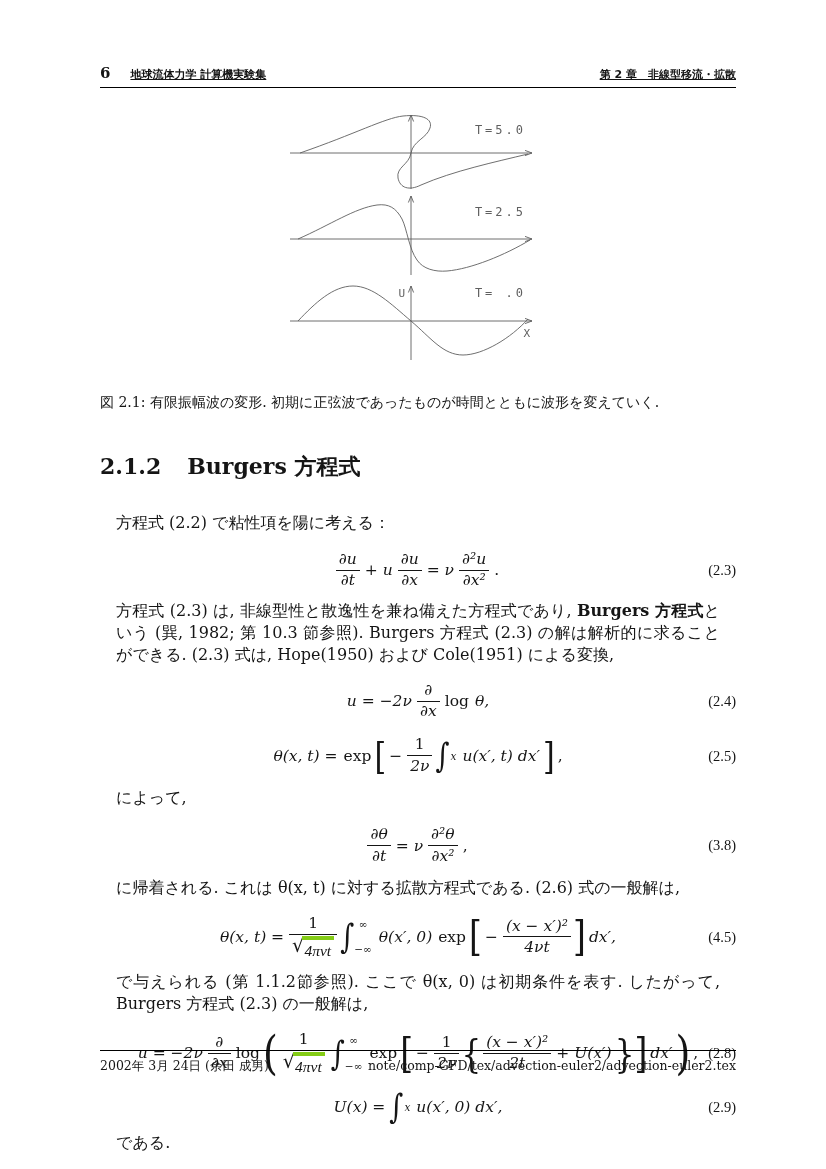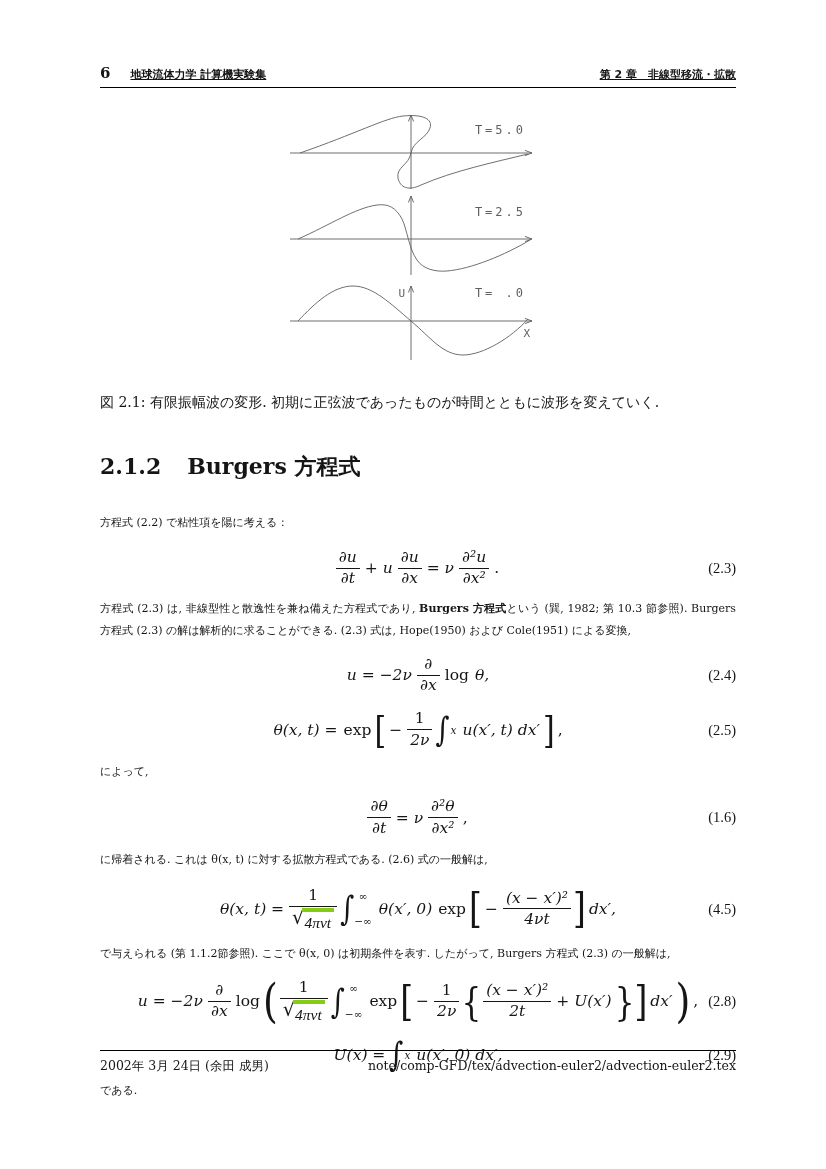--- a/index.html
+++ b/index.html
@@ -22,21 +22,21 @@
   .fig svg { display:block; }
   .fig text { font-family:"DejaVu Sans Mono","Liberation Mono",monospace; font-size:12px; letter-spacing:3px; fill:#5f5f5f; }
   .fig .small { font-size:11px; letter-spacing:0; }
   .caption { margin-top:26px; font-size:14px; }
 
   
   .sec { margin-top:40px; font-weight:bold; font-size:22px; }
   .sec .num { margin-right:26px; }
 
   
-  p { margin:0; font-size:11px; line-height:22px; text-align:justify; }
+  p { margin:16px; font-size:16px; line-height:22px; text-align:justify; }
   .p1 { margin-top:30px; }
   .p2 { margin-top:10px; }
   .bold { font-weight:bold; }
 
   
   .eq { position:relative; text-align:center; font-size:15.5px; }
   .eqc { display:inline-flex; align-items:center; font-style:italic; }
   .tok { margin:0 3px; white-space:pre; }
   .rm { font-style:normal; }
   .eqtag { position:absolute; right:0; top:50%; transform:translateY(-50%); font-size:14.5px; font-style:normal;font-family:Liberation Serif, serif; }
@@ -191,21 +191,21 @@
             <span class="num">∂θ</span>
             <span class="den">∂t</span>
           </span>
         <span class="tok">= ν</span>
         <span class="frac">
             <span class="num">∂²θ</span>
             <span class="den">∂x²</span>
           </span>
         <span class="tok rm">,</span>
       </span>
-      <span class="eqtag">(1.6)</span>
+      <span class="eqtag">(3.8)</span>
     </div>
 
     <p class="pafter">に帰着される. これは θ(x, t) に対する拡散方程式である. (2.6) 式の一般解は,</p>
 
     <div class="eq e27">
       <span class="eqc">
         <span class="tok">θ(x, t) =</span>
         <span class="frac">
           <span class="num rm">1</span>
           <span class="den"><span class="sqrt">

